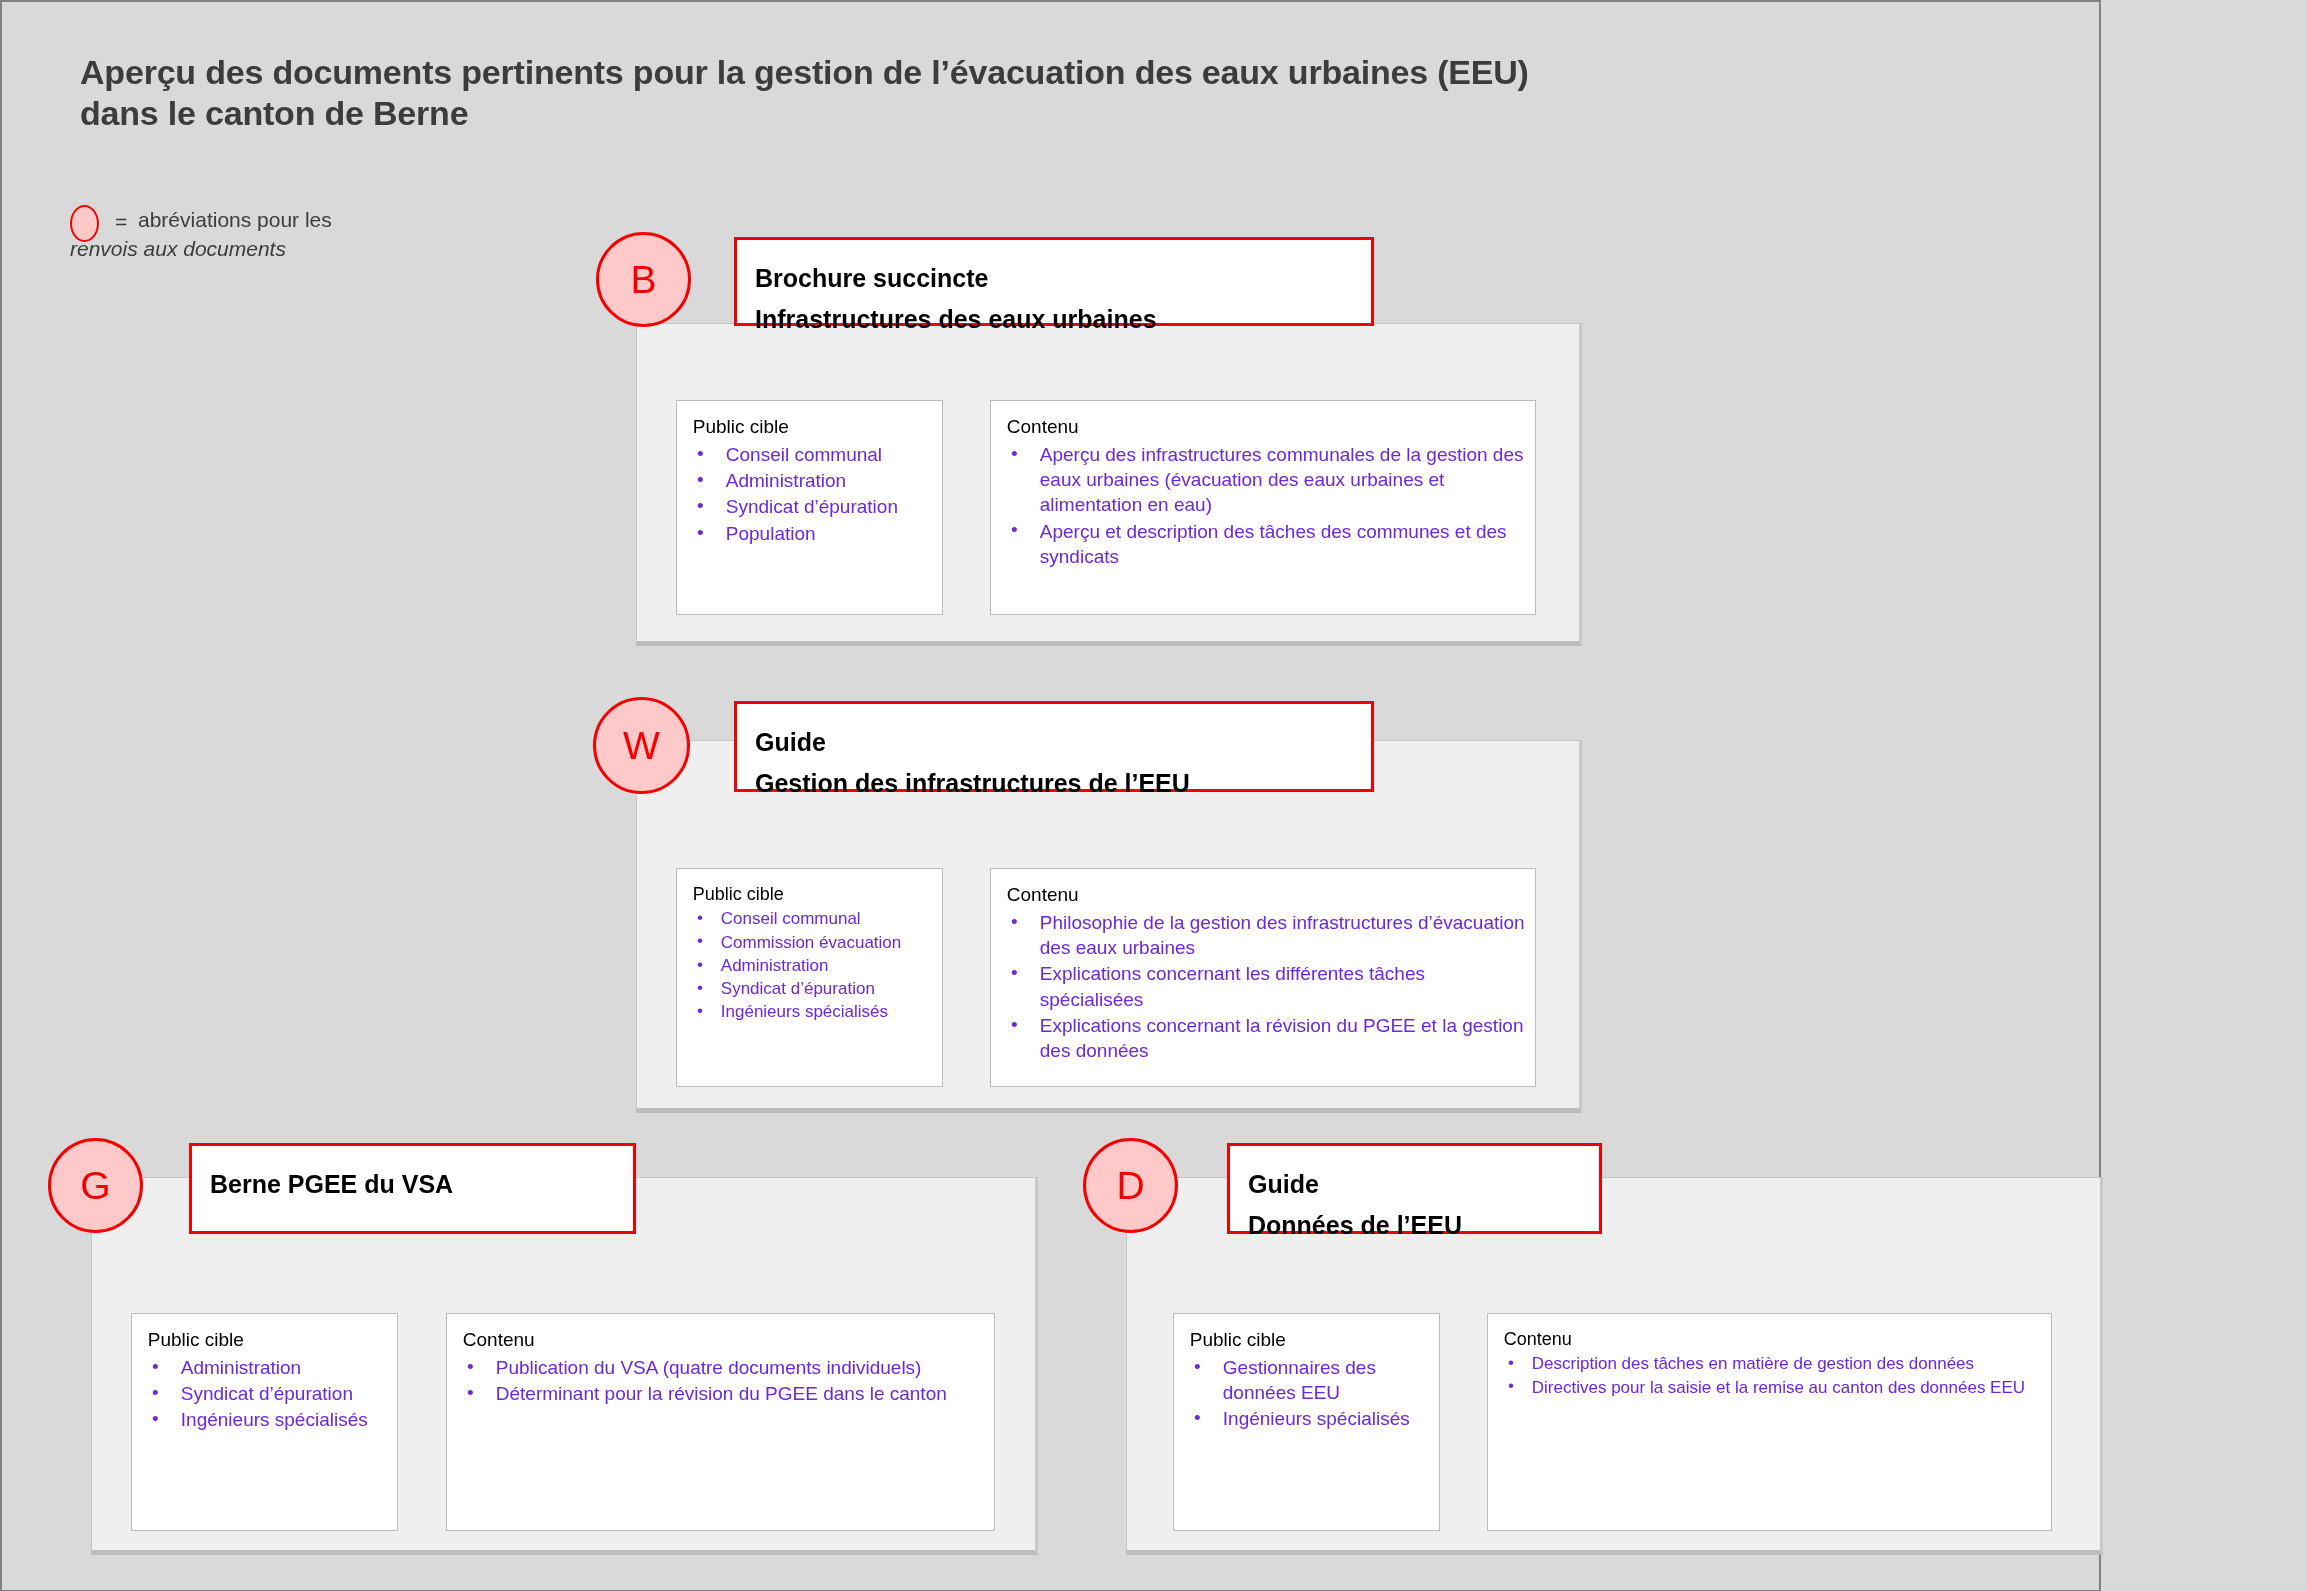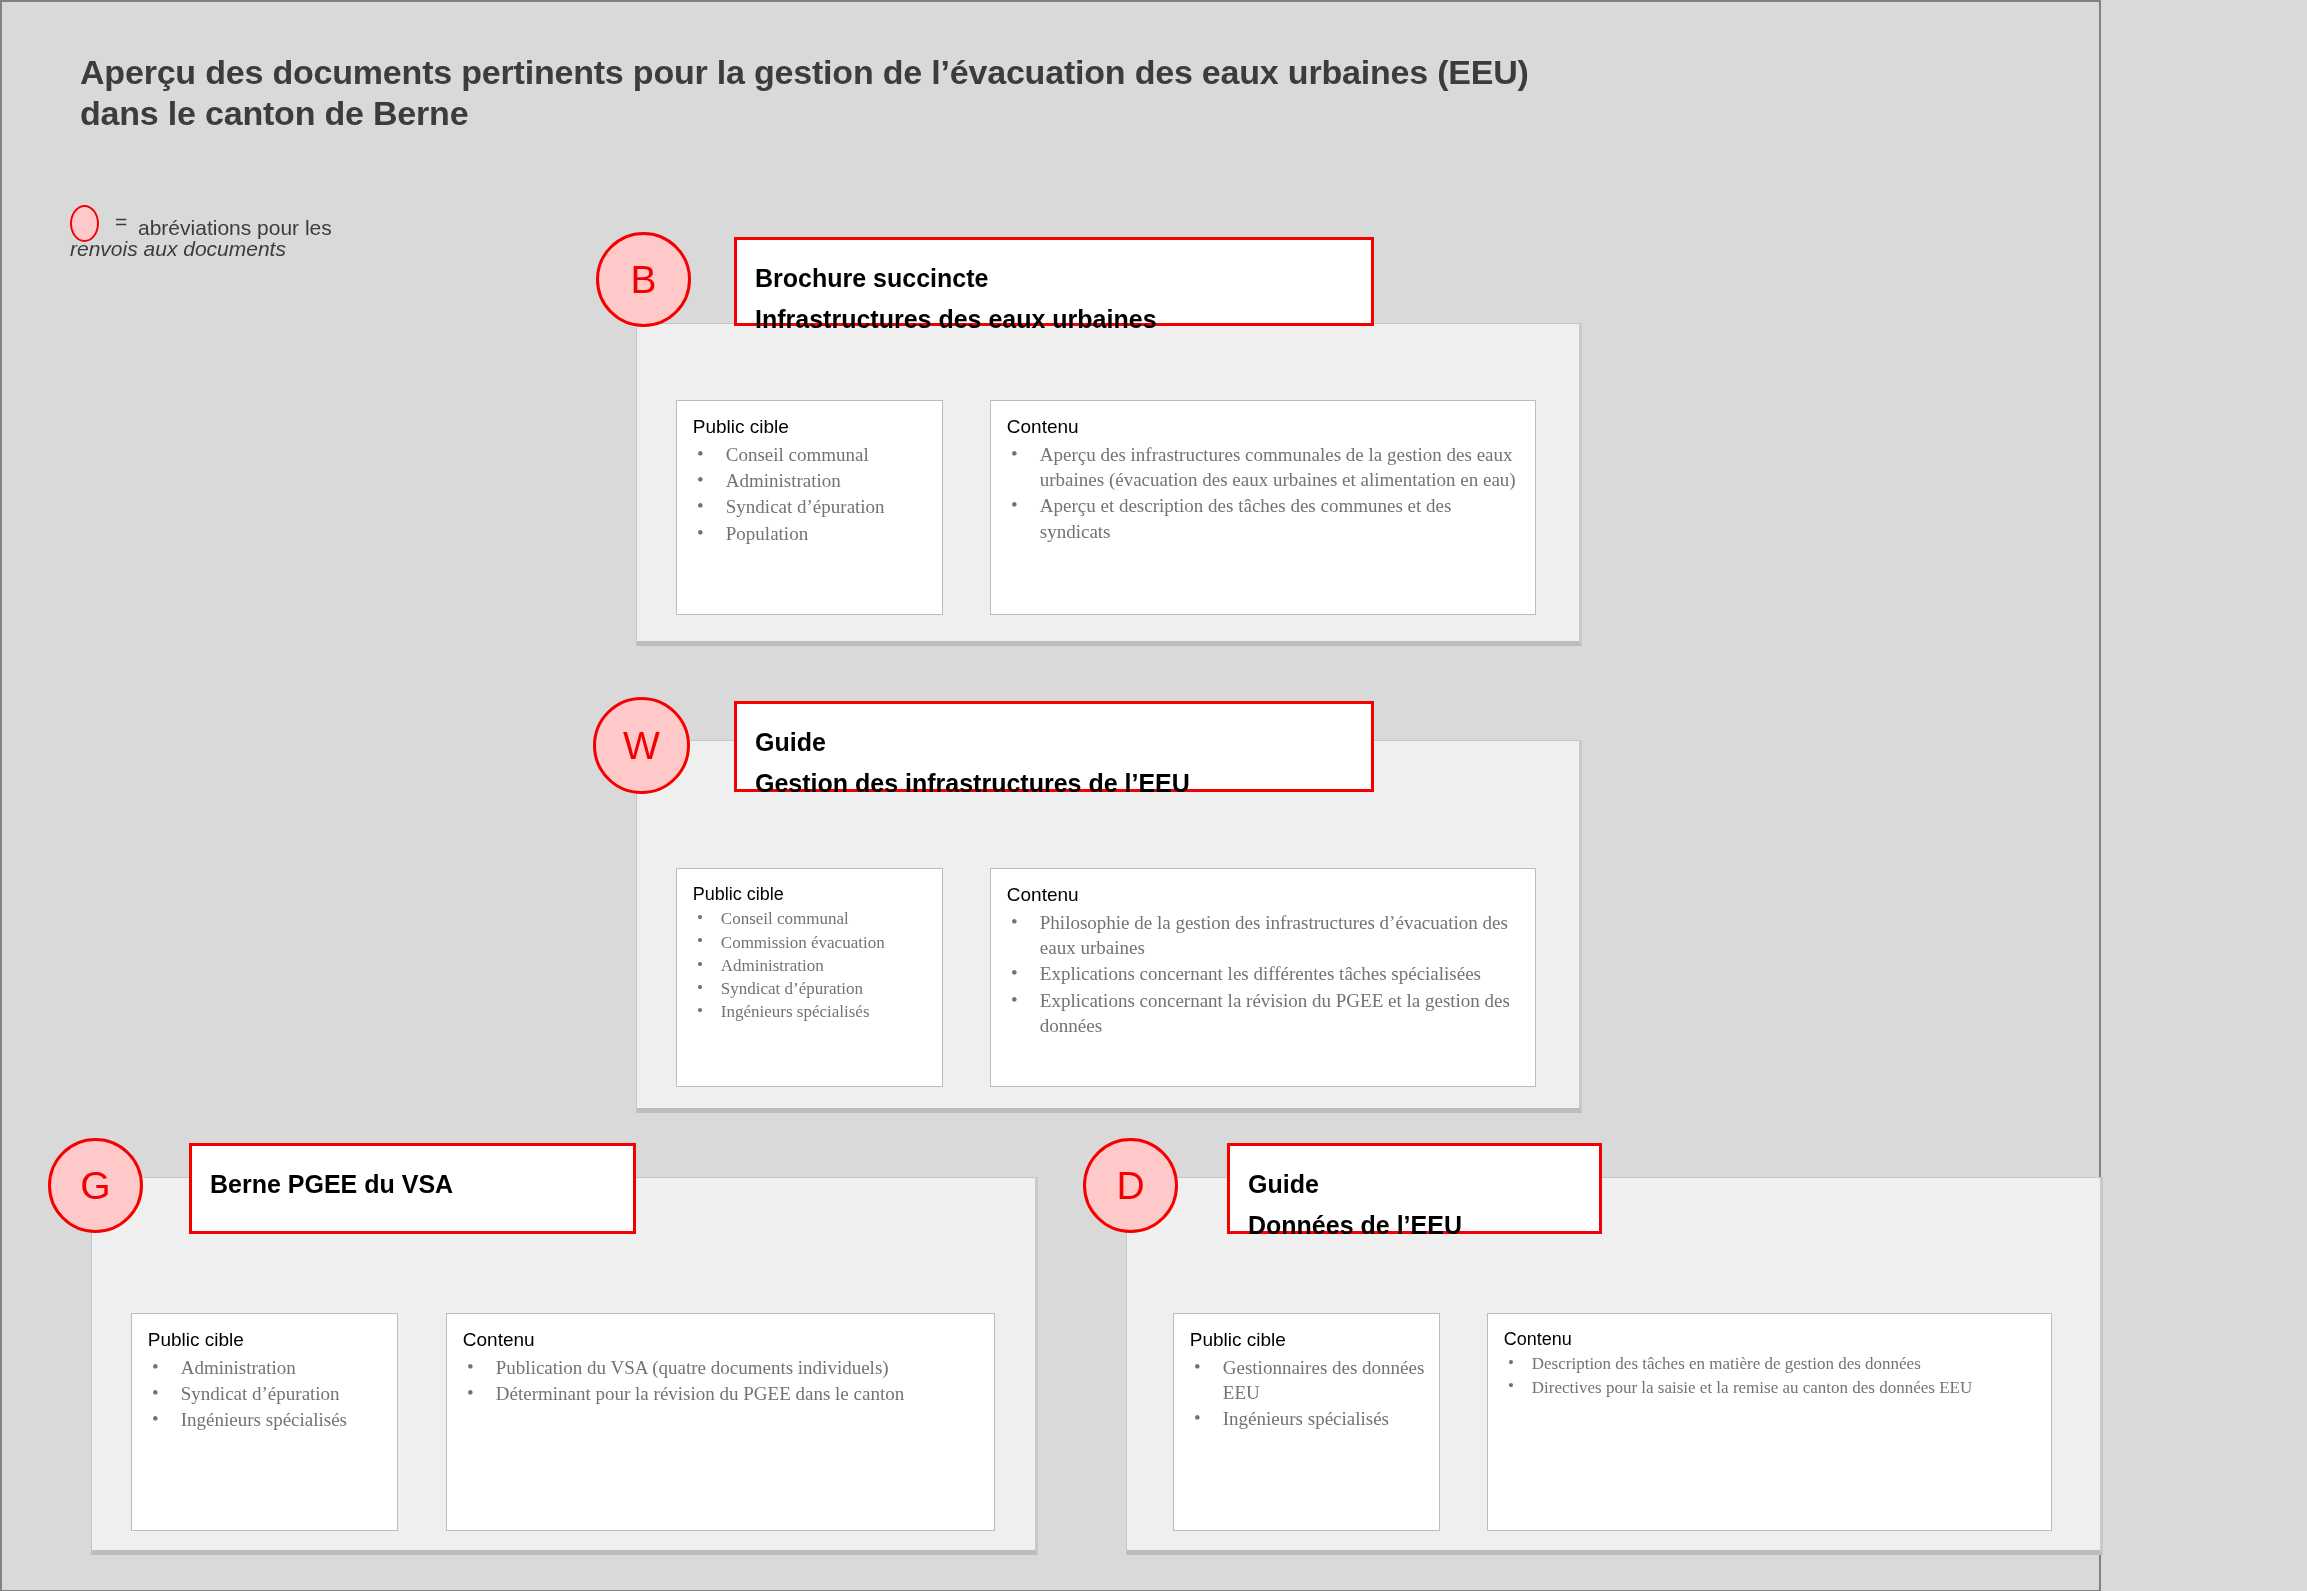--- a/index.html
+++ b/index.html
@@ -33,21 +33,21 @@
     position:absolute;left:0;top:1.1px;
     width:29px;height:37px;border-radius:50%;
     background:#ffc9c9;border:2.6px solid #f50000;
     box-sizing:border-box;
   }
   #legend-eq{
     position:absolute;left:45px;top:6.3px;
     font-size:21px;color:#3c3c3c;
   }
   #legend-text{
-    position:absolute;left:68px;top:12px;width:326px;
+    position:absolute;left:68px;top:4px;width:326px;
     font-size:21px;color:#3c3c3c;line-height:1.16;
   }
   #legend-text2{
     position:absolute;left:0px;top:33px;width:389px;
     font-size:21px;color:#3c3c3c;line-height:1.16;font-style:italic;
   }
 
   
   .panel{
     position:absolute;
@@ -98,22 +98,22 @@
   }
   .card .hdr{
     font-size:19px;color:#000;line-height:1.25;
     margin-bottom:3.2px;
   }
   .card ul{
     list-style:none;margin:0;padding:0;
   }
   .card li{
     position:relative;
-    font-size:19px;color:#737373;line-height:1.33;
-    padding-left:33px;margin-bottom:1.1px;font-family:Liberation Serif, serif;
+    font-size:19px;color:#6d28d9;line-height:1.33;
+    padding-left:33px;margin-bottom:1.1px;
   }
   .card li:before{
     content:"\2022";
     position:absolute;left:4.2px;top:-1.1px;
     font-size:19px;
   }
   
   .card.sm .hdr{font-size:18px;}
   .card.sm li{font-size:17px;line-height:1.30;padding-left:28px;}
   .card.sm li:before{font-size:17px;}

